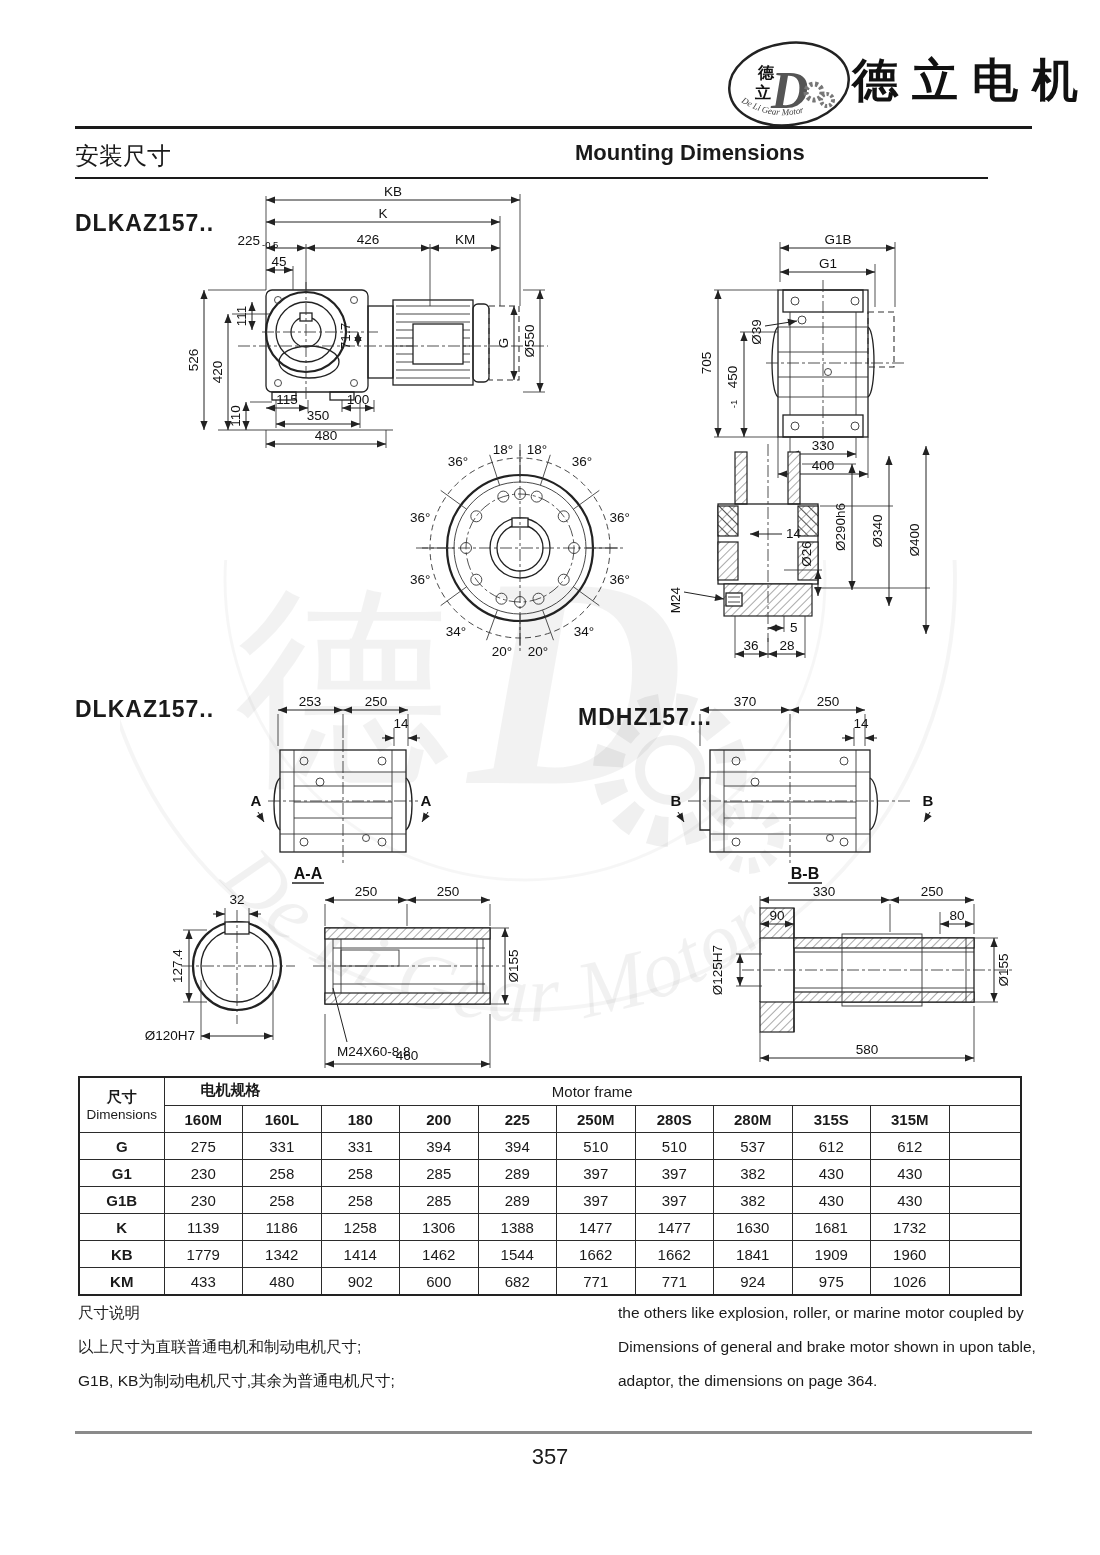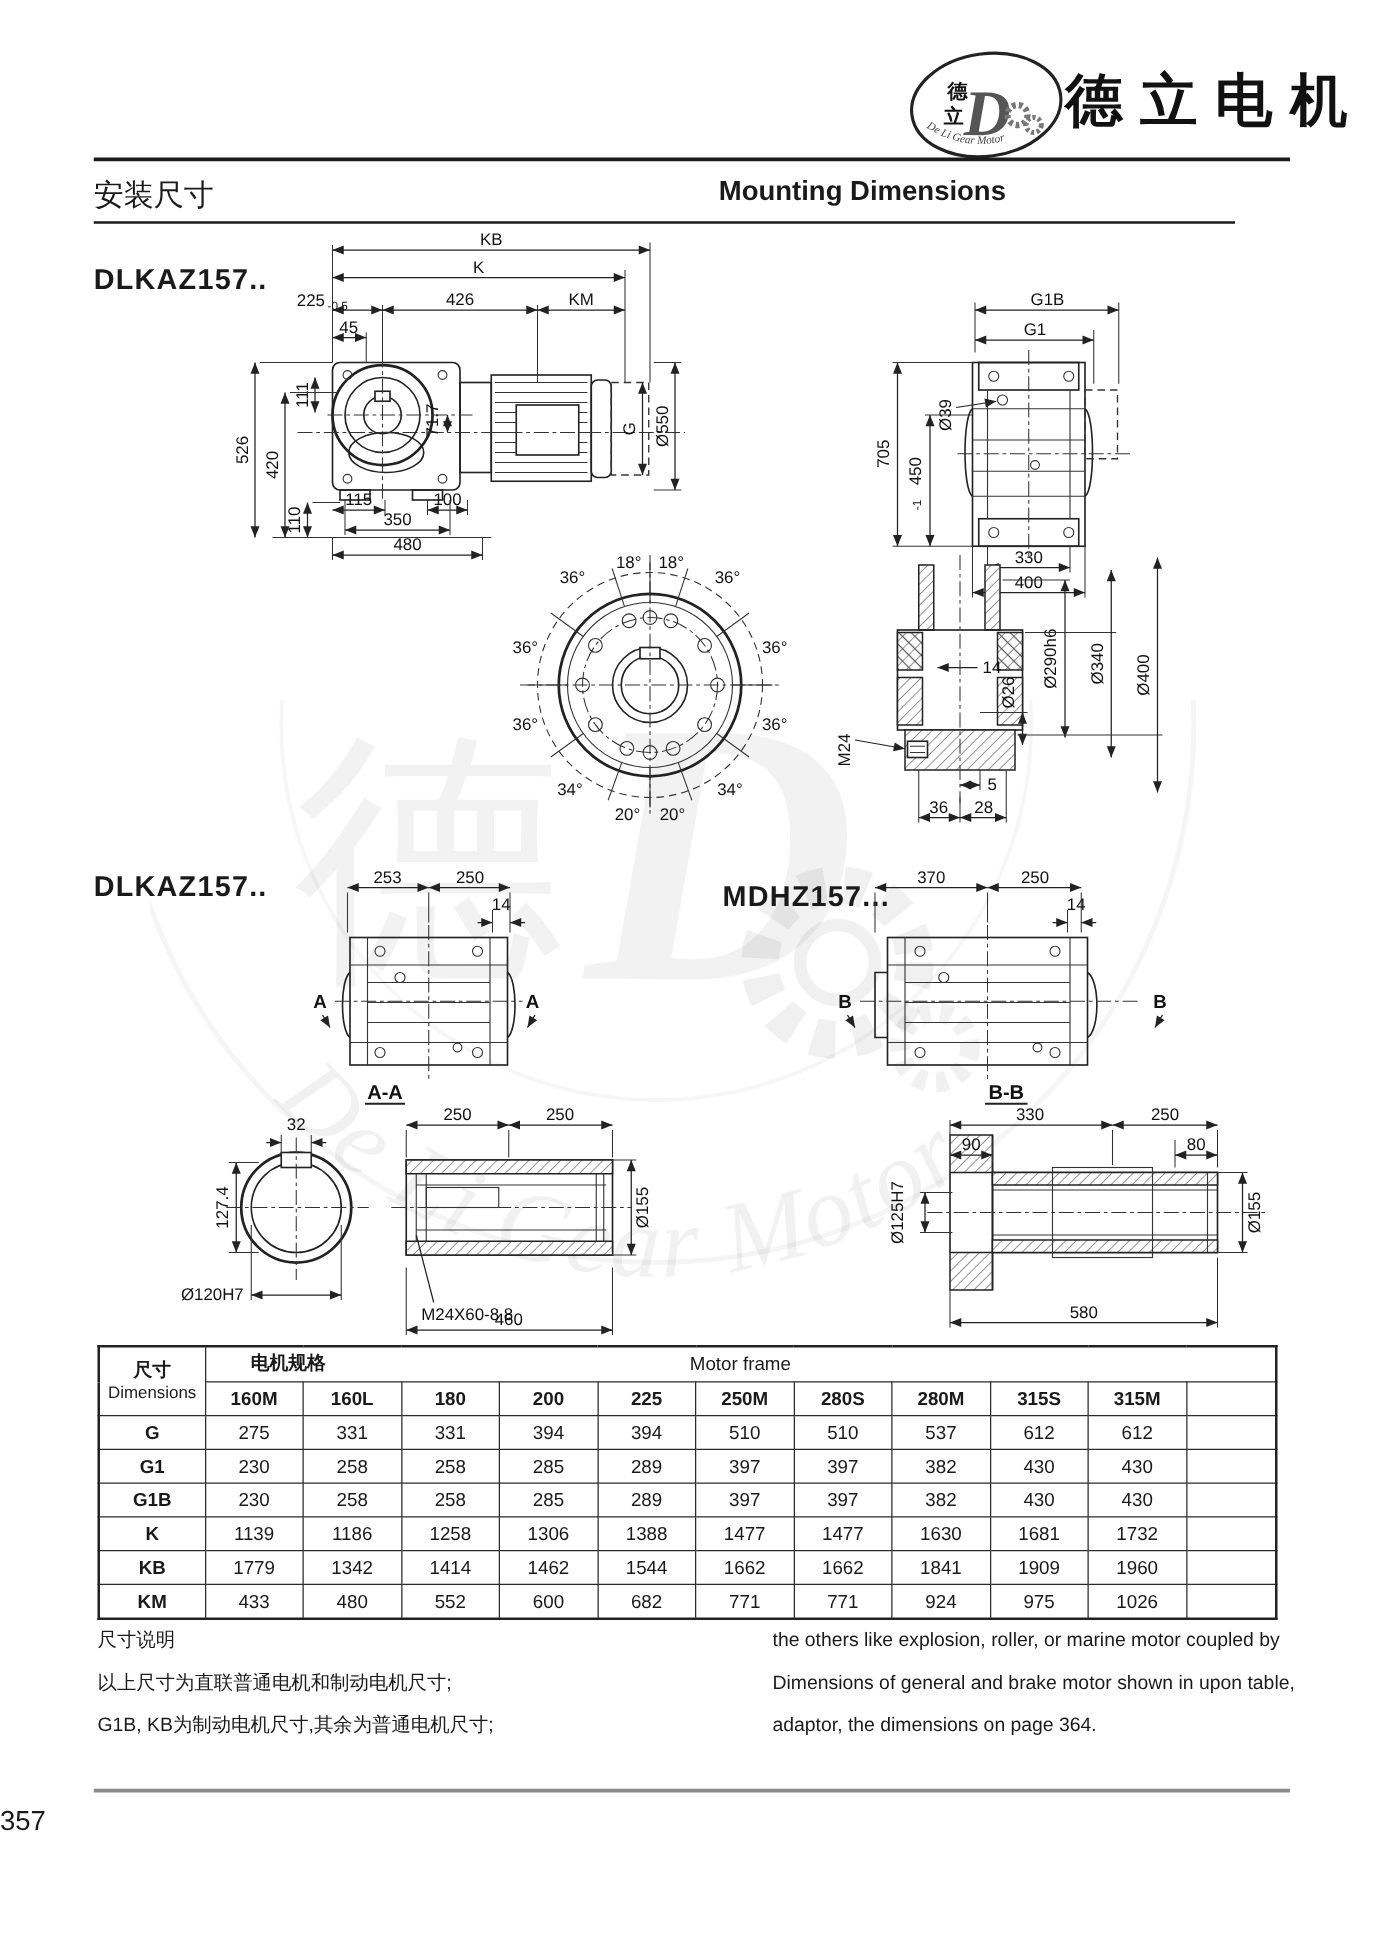--- a/index.html
+++ b/index.html
@@ -50,21 +50,21 @@
   #dim-table .spec .cn{position:absolute;left:8px;top:3px;font-weight:bold;margin-left:28px;}
   #dim-table .spec .en{display:block;text-align:center;font-weight:normal;}
   
   .note{font-size:15.5px;line-height:34px;}
   #notes-cn{left:78px;top:1296px;width:510px;}
   #notes-en{left:618px;top:1296px;width:420px;}
   .note-title{font-weight:normal;}
   #notes-en .note-title{font-weight:bold;}
   
   #rule3{left:75px;top:1431px;width:957px;height:3px;background:#8a8a8a;}
-  #pageno{left:0;top:1444px;width:1100px;font-size:22px;}
+  #pageno{left:0;top:1444px;width:1100px;text-align:center;font-size:22px;}
 </style>
 </head>
 <body>
 
 <svg class="abs" style="left:0;top:0;width:0;height:0" aria-hidden="true">
   <defs>
     <marker id="arw" viewBox="0 0 10 10" refX="10" refY="5" markerWidth="11" markerHeight="9" orient="auto-start-reverse" markerUnits="userSpaceOnUse">
       <path d="M0,1 L10,5 L0,9 Z" fill="#222"></path>
     </marker>
     <pattern id="hat" patternUnits="userSpaceOnUse" width="6" height="6" patternTransform="rotate(45)">
@@ -655,21 +655,21 @@
           <td>1662</td>
           <td>1841</td>
           <td>1909</td>
           <td>1960</td>
           <td></td>
         </tr>
         <tr>
           <th class="lblcell">KM</th>
           <td>433</td>
           <td>480</td>
-          <td>552</td>
+          <td>902</td>
           <td>600</td>
           <td>682</td>
           <td>771</td>
           <td>771</td>
           <td>924</td>
           <td>975</td>
           <td>1026</td>
           <td></td>
         </tr>
       </tbody>

